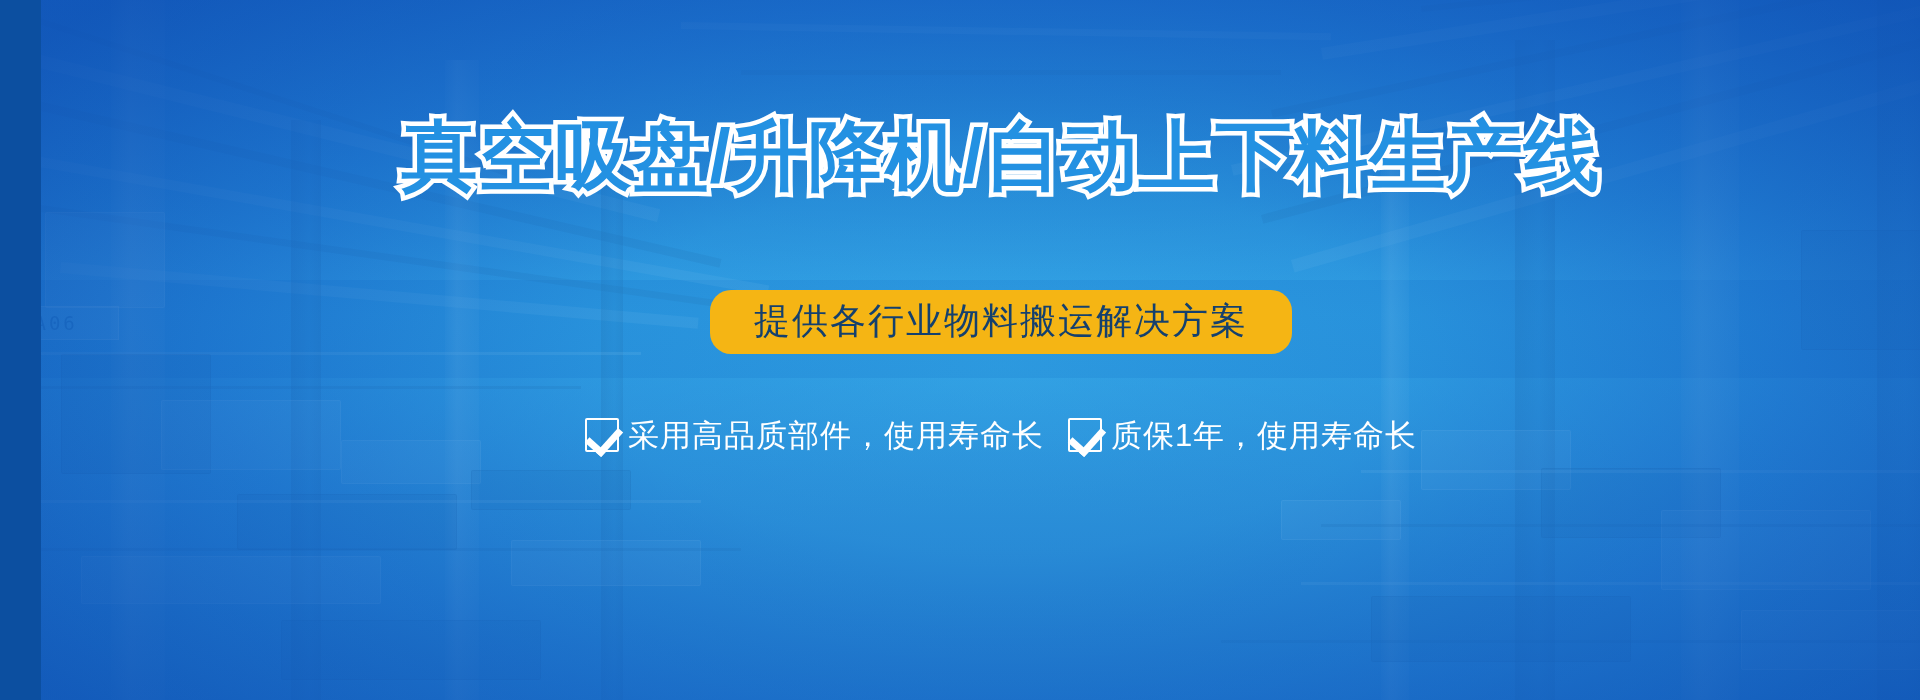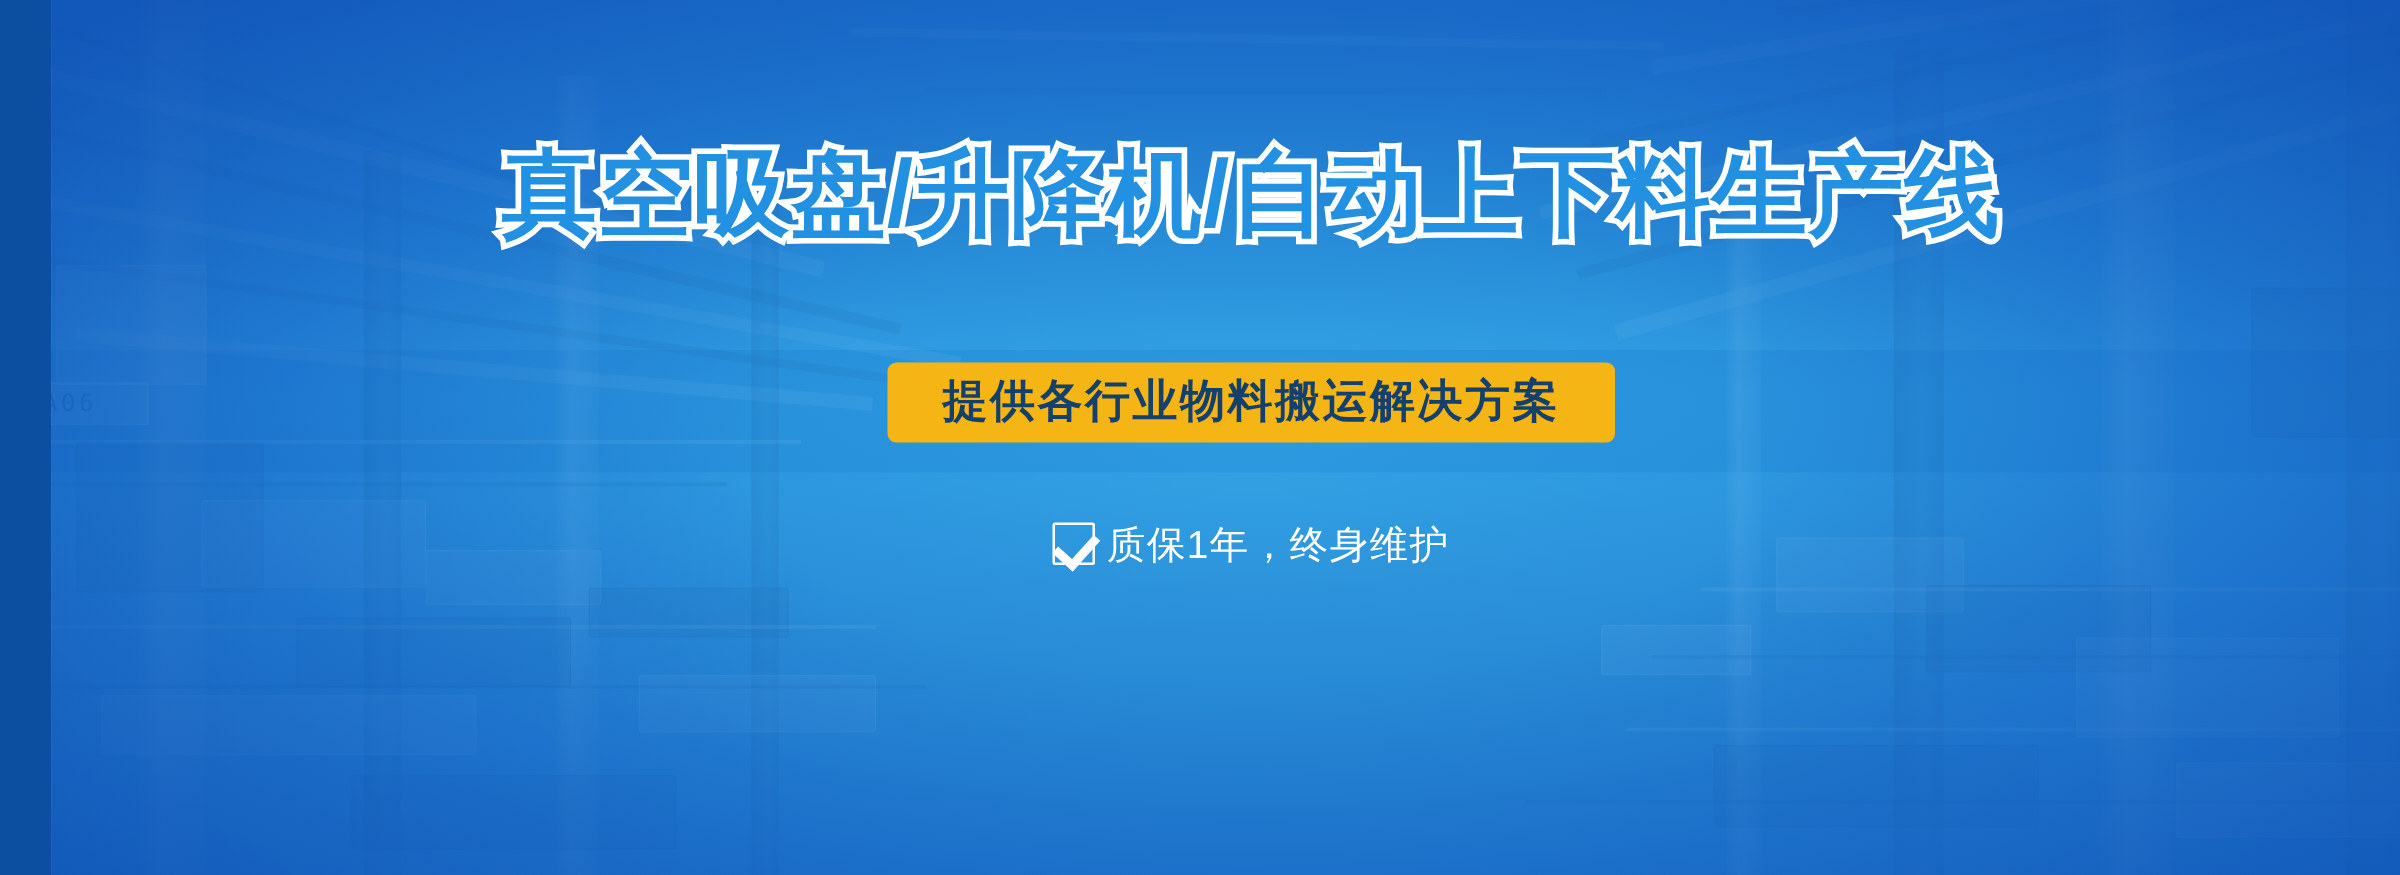--- a/index.html
+++ b/index.html
@@ -89,24 +89,24 @@
     text-shadow:0 2px 0 rgba(255,255,255,.35);
     white-space:nowrap;
   }
 
   .subpill-wrap{
     position:absolute;left:0;right:0;top:290px;
     display:flex;justify-content:center;
   }
   .subpill{
     background:#F5B514;
-    border-radius:7px;
+    border-radius:21px;
     padding:13px 44px 15px;
     font-size:36px;line-height:1;
-    font-weight:bold;
+    font-weight:normal;
     color:#14406e;
     letter-spacing:2px;
     white-space:nowrap;
   }
 
   .features{
     position:absolute;left:0;right:0;top:418px;
     display:flex;justify-content:center;align-items:center;
     gap:24px;
   }
@@ -208,21 +208,25 @@
 
     <div class="headline">真空吸盘/升降机/自动上下料生产线</div>
 
     <div class="subpill-wrap">
       <div class="subpill">提供各行业物料搬运解决方案</div>
     </div>
 
     <div class="features">
 
 
-
       <div class="feature">
         <span class="check-box"></span>
-        <span class="feature-text">质保1年，终身维护</span>
+        <span class="feature-text">采用高品质部件，使用寿命长</span>
+      </div>
+
+      <div class="feature">
+        <span class="check-box"></span>
+        <span class="feature-text">质保1年，使用寿命长</span>
       </div>
 
     </div>
   </div>
 </div>
 
 </body></html>

